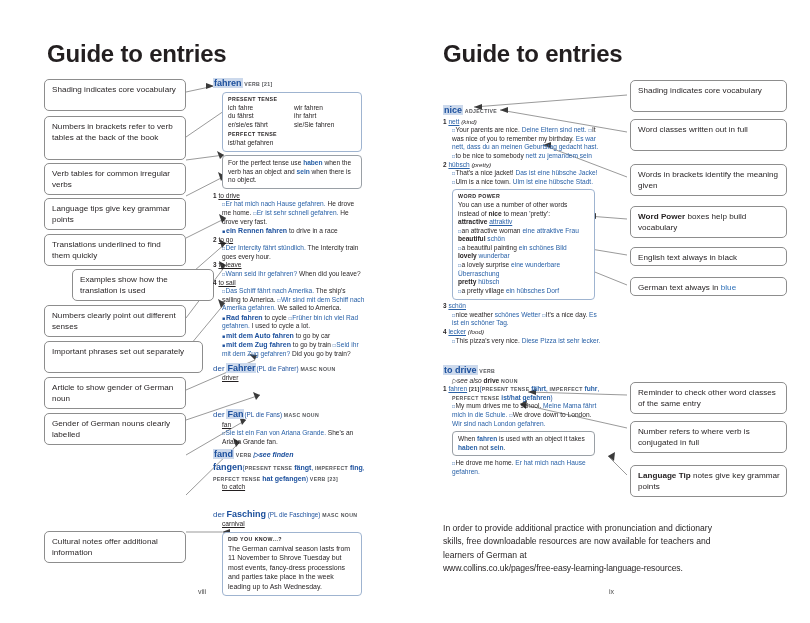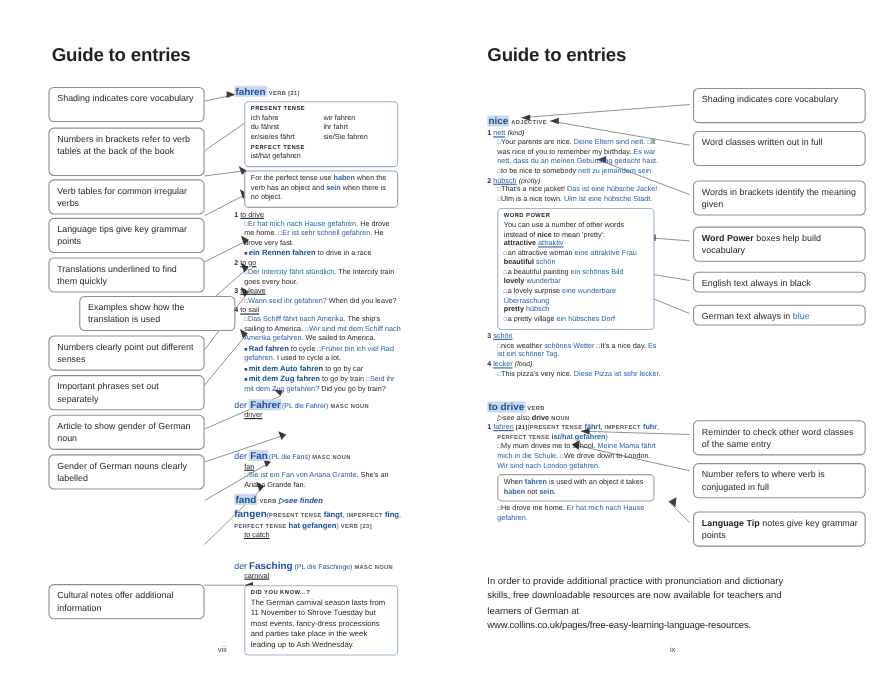--- a/index.html
+++ b/index.html
@@ -13,21 +13,21 @@
   }
   #page {
     position: relative;
     width: 810px; height: 623px;
     background: #fff;
   }
 
   
   .guide-title {
     position: absolute;
-    font-size: 17px;
+    font-size: 24px;
     font-weight: bold;
     color: #231f20;
     letter-spacing: -0.2px;
   }
 
   
   .callout {
     position: absolute;
     border: 1px solid #8d8d8d;
     border-radius: 5px;
@@ -224,21 +224,21 @@
   </div>
   <div class="callout" style="left:44px; top:234px; width:142px; height:32px;">
     <span>Translations underlined to find them quickly</span>
   </div>
   <div class="callout" style="left:44px; top:269px; width:142px; height:32px;margin-left:28px;">
     <span>Examples show how the translation is used</span>
   </div>
   <div class="callout" style="left:44px; top:305px; width:142px; height:32px;">
     <span>Numbers clearly point out different senses</span>
   </div>
-  <div class="callout" style="left:44px; top:341px; width:142px; height:32px;">
+  <div class="callout" style="left:44px; top:341px; width:159px; height:32px;">
     <span>Important phrases set out separately</span>
   </div>
   <div class="callout" style="left:44px; top:377px; width:142px; height:32px;">
     <span>Article to show gender of German noun</span>
   </div>
   <div class="callout" style="left:44px; top:413px; width:142px; height:32px;">
     <span>Gender of German nouns clearly labelled</span>
   </div>
   <div class="callout" style="left:44px; top:531px; width:142px; height:32px;">
     <span>Cultural notes offer additional information</span>

